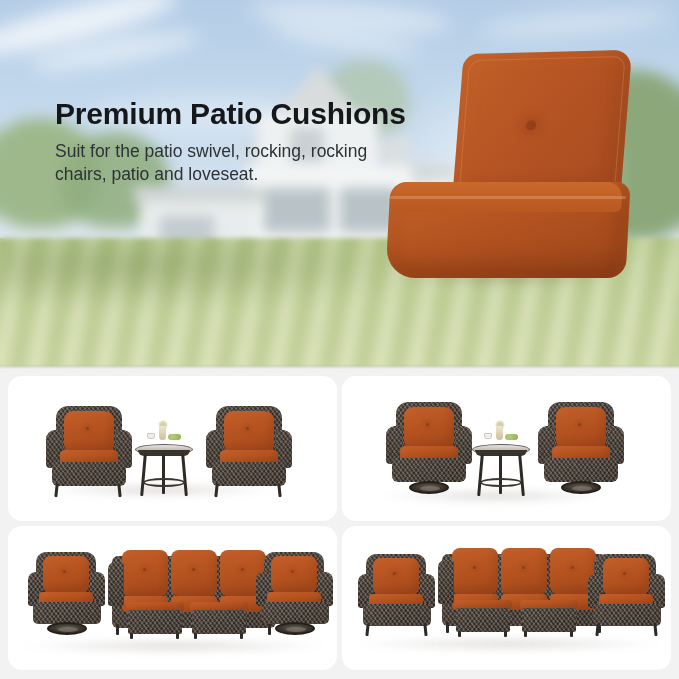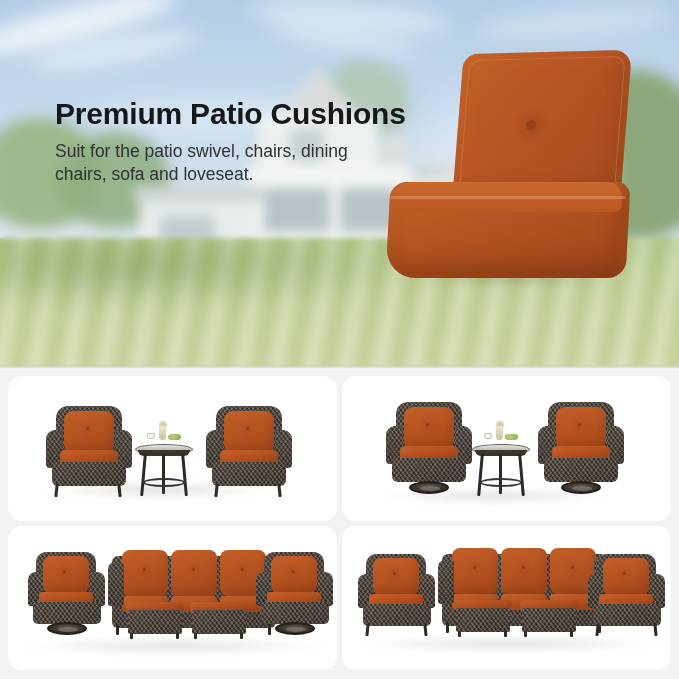--- a/index.html
+++ b/index.html
@@ -334,22 +334,22 @@
       <div class="lawn-stripes"></div>
       <div class="lawn-shadow"></div>
     </div>
     <div class="hero-blur-overlay"></div>
     <div class="hero-bottom-edge"></div>
   </div>
 
   <div class="hero-copy">
     <div class="hero-title">Premium Patio Cushions</div>
     <div class="hero-sub">
-      <div>Suit for the patio swivel, chairs, dining</div>
-      <div>chairs, sofa and loveseat.</div>
+      <div>Suit for the patio swivel, rocking, rocking</div>
+      <div>chairs, patio and loveseat.</div>
     </div>
   </div>
 
   <div class="cushion-wrap">
     <div class="cushion-glow"></div>
     <div class="cush-shadow"></div>
     <div class="cush-back">
       <div class="cush-back-btn"></div>
     </div>
     <div class="cush-seat"></div>

